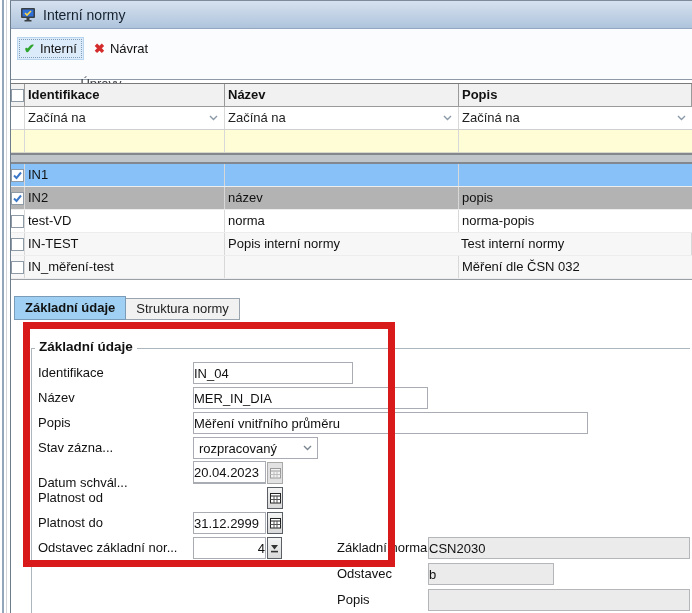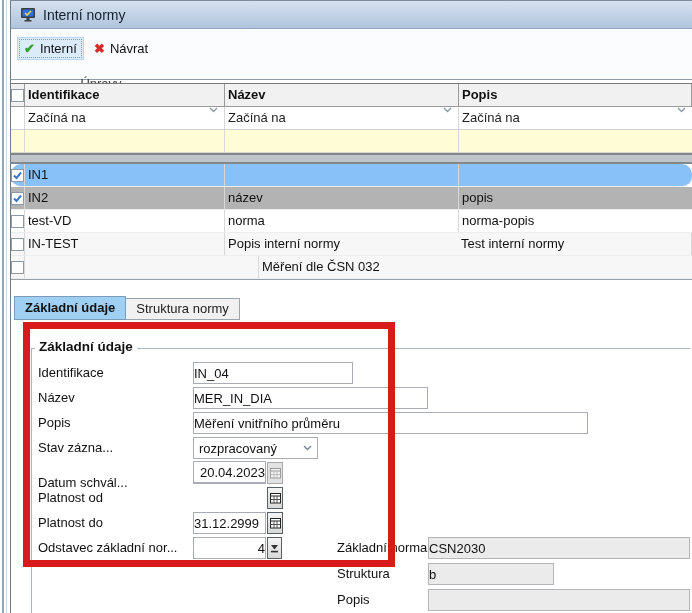--- a/index.html
+++ b/index.html
@@ -36,25 +36,25 @@
   .grid{left:11px;top:83px;width:681px;border-top:1px solid #7a7a7a;border-bottom:1px solid #9aa0a6;}
   .grow{display:flex;height:22px;line-height:22px;}
   .gcell{box-sizing:border-box;border-right:1px solid #d8d8d8;padding-left:3px;overflow:hidden;white-space:nowrap;}
   .c0{width:14px;padding-left:0;display:flex;align-items:center;justify-content:center;}
   .c1{width:200px;}
   .c2{width:234px;}
   .c3{flex:1;border-right:none;}
   .ghead{background:#f1f1f1;border-bottom:1px solid #9a9a9a;font-weight:bold;}
   .ghead .gcell{border-right:1px solid #9a9a9a;}
   .gfilter{background:#fff;border-bottom:1px solid #d0d0d0;}
-  .gfilter .gcell{display:flex;align-items:flex-start;justify-content:space-between;padding-right:6px;color:#222;}
+  .gfilter .gcell{display:flex;align-items:center;justify-content:space-between;padding-right:6px;color:#222;}
   .gyellow{background:#fffdd6;border-bottom:1px solid #d8d8c8;}
   .gsplit{height:7px;background:#c0c5c9;border-top:2px solid #82888d;border-bottom:2px solid #82888d;}
   .grow.data{border-bottom:1px solid #ededed;background:#fff;}
-  .row-blue{background:#87c1f7 !important;border-radius:10px;}
+  .row-blue{background:#87c1f7 !important;}
   .row-gray{background:#b3b3b3 !important;}
   .row-alt{background:#f7f7f7 !important;}
 
   .cb{width:13px;height:13px;background:#fff;border:1px solid #8e9aa5;box-sizing:border-box;
       display:flex;align-items:center;justify-content:center;}
 
   
   .tabstrip{left:11px;top:296px;width:681px;height:24px;display:flex;align-items:flex-end;}
   .tab{box-sizing:border-box;height:24px;line-height:22px;padding:0 10px;border:1px solid #9aa4ae;}
   .tab-active{background:#9fd0f3;font-weight:bold;border-color:#7a9cb8;margin-left:3px;}
@@ -199,20 +199,21 @@
       <div class="gcell c1">IN-TEST</div>
       <div class="gcell c3">Popis interní normy</div>
       <div class="gcell c2">Test interní normy</div>
     </div>
 
 
     <div class="grow data row-alt">
       <div class="gcell c0">
           <span class="cb"></span>
         </div>
+      <div class="gcell c1">IN_měření-test</div>
       <div class="gcell c2"></div>
       <div class="gcell c3">Měření dle ČSN 032</div>
     </div>
   </div>
 
   <div class="abs tabstrip">
     <div class="tab tab-active">Základní údaje</div>
     <div class="tab tab-idle">Struktura normy</div>
   </div>
 
@@ -242,21 +243,21 @@
     <svg width="11" height="12">
         <rect x="0.5" y="1.5" width="10" height="9.5" fill="#f2f2f2" stroke="#9a9a9a"></rect>
         <line x1="0.5" y1="4" x2="10.5" y2="4" stroke="#9a9a9a"></line>
         <line x1="4" y1="4" x2="4" y2="11" stroke="#bdbdbd"></line>
         <line x1="7" y1="4" x2="7" y2="11" stroke="#bdbdbd"></line>
         <line x1="0.5" y1="7.5" x2="10.5" y2="7.5" stroke="#bdbdbd"></line>
       </svg>
   </button>
 
   <div class="flabel" style="top:487px;">Platnost od</div>
-  <input class="ti" style="left: 193px; top: 461px; width: 73px; text-align: right;" value="20.04.2023">
+  <input class="ti" style="left: 193px; top: 461px; width: 73px;" value="20.04.2023">
   <button class="sqbtn" style="left:267px;top:487px;">
     <svg width="11" height="12">
         <rect x="0.5" y="1.5" width="10" height="9.5" fill="#fff" stroke="#222"></rect>
         <line x1="0.5" y1="4" x2="10.5" y2="4" stroke="#222"></line>
         <line x1="4" y1="4" x2="4" y2="11" stroke="#555"></line>
         <line x1="7" y1="4" x2="7" y2="11" stroke="#555"></line>
         <line x1="0.5" y1="7.5" x2="10.5" y2="7.5" stroke="#555"></line>
       </svg>
   </button>
 
@@ -277,21 +278,21 @@
   <button class="sqbtn" style="left:267px;top:537px;width:15px;">
     <svg width="9" height="10">
         <path d="M1 2 h7 l-3.5 4.5 z" fill="#333"></path>
         <rect x="1" y="7.8" width="7" height="1.6" fill="#333"></rect>
       </svg>
   </button>
 
   <div class="rlabel" style="top:537px;">Základní norma</div>
   <input class="ti ro" style="left: 428px; top: 537px; width: 262px;" value="CSN2030">
 
-  <div class="rlabel" style="top:563px;">Struktura</div>
+  <div class="rlabel" style="top:563px;">Odstavec</div>
   <input class="ti ro" style="left: 428px; top: 563px; width: 126px;" value="b">
 
   <div class="rlabel" style="top:589px;">Popis</div>
   <input class="ti ro" style="left: 428px; top: 589px; width: 262px;" value="">
 
   <div class="abs redrect"></div>
 
 </div>
 
 </body></html>

